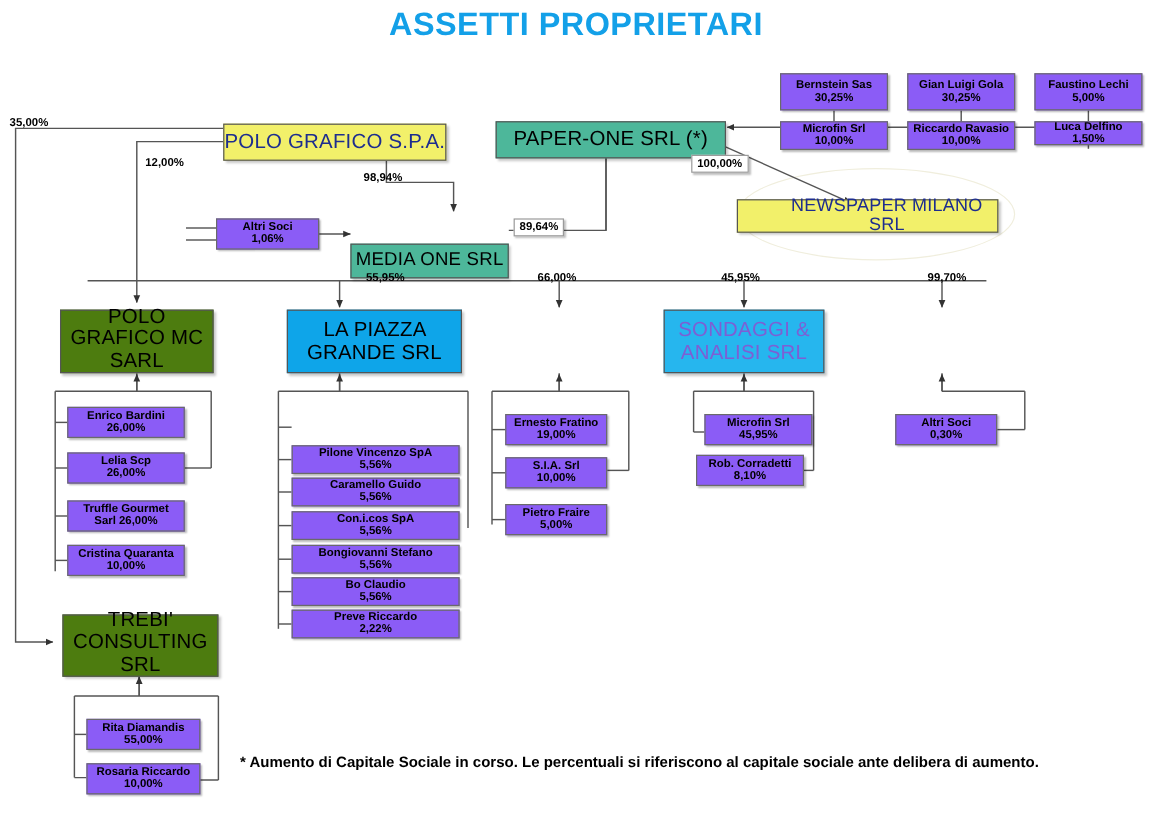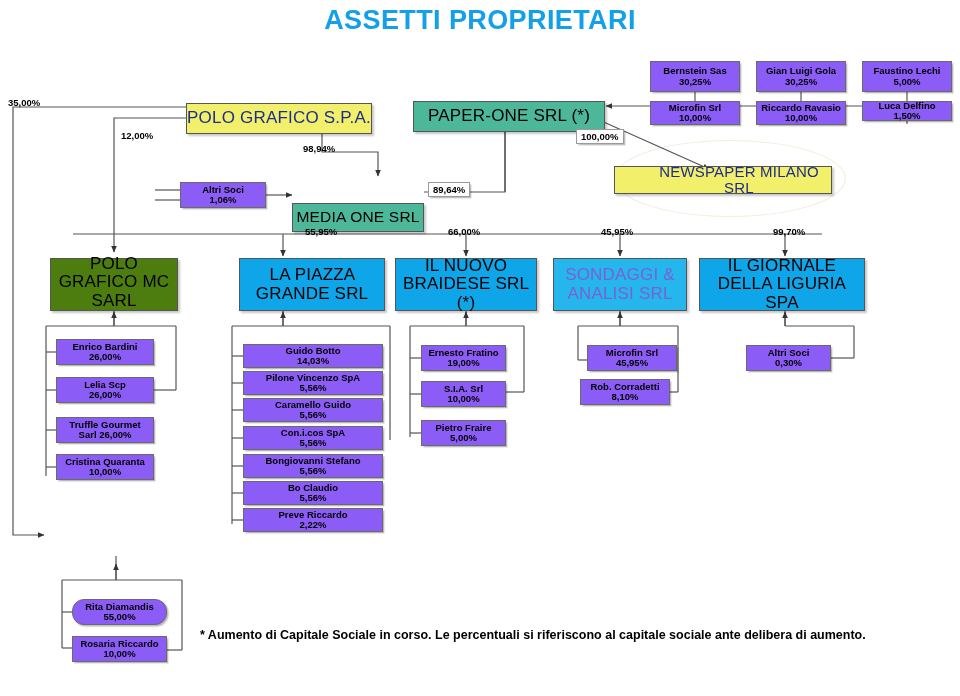--- a/index.html
+++ b/index.html
@@ -227,41 +227,35 @@
     </div>
   </div>
 
   <div class="node ent ent-cyan" style="left:239px;top:258px;width:146px;height:53px;font-size:17px;">
     <div>
       <span class="l1">LA PIAZZA</span>
       <span class="l2">GRANDE SRL</span>
     </div>
   </div>
 
-  <div class="node ent ent-cyan" style="left:395px;top:258px;width:142px;height:53px;font-size:17px;">
-    <div>
-      <span class="l1">IL NUOVO</span>
-      <span class="l2">BRAIDESE SRL (*)</span>
-    </div>
-  </div>
 
   <div class="node ent ent-cyan-violet" style="left:553px;top:258px;width:134px;height:53px;font-size:17px;">
     <div>
       <span class="l1">SONDAGGI &amp;</span>
       <span class="l2">ANALISI SRL</span>
     </div>
   </div>
 
-  <div class="node ent ent-cyan" style="left:699px;top:258px;width:166px;height:53px;font-size:17px;">
-    <div>
-      <span class="l1">IL GIORNALE DELLA</span>
-      <span class="l2">LIGURIA SPA</span>
-    </div>
-  </div>
-
+
+  <div class="node ent ent-orange" style="left:52px;top:512px;width:130px;height:52px;font-size:17px;">
+    <div>
+      <span class="l1">TREBI'</span>
+      <span class="l2">CONSULTING SRL</span>
+    </div>
+  </div>
 
   <div class="node sh" style="left:56px;top:339px;width:98px;height:26px;">
     <div>
       <span class="l1">Enrico Bardini</span>
       <span class="l2">26,00%</span>
     </div>
   </div>
   <div class="node sh" style="left:56px;top:377px;width:98px;height:26px;">
     <div>
       <span class="l1">Lelia Scp</span>
@@ -274,26 +268,20 @@
       <span class="l2">Sarl 26,00%</span>
     </div>
   </div>
   <div class="node sh" style="left:56px;top:454px;width:98px;height:26px;">
     <div>
       <span class="l1">Cristina Quaranta</span>
       <span class="l2">10,00%</span>
     </div>
   </div>
 
-  <div class="node sh" style="left:243px;top:344px;width:140px;height:24px;">
-    <div>
-      <span class="l1">Guido Botto</span>
-      <span class="l2">14,03%</span>
-    </div>
-  </div>
   <div class="node sh" style="left:243px;top:371px;width:140px;height:24px;">
     <div>
       <span class="l1">Pilone Vincenzo SpA</span>
       <span class="l2">5,56%</span>
     </div>
   </div>
   <div class="node sh" style="left:243px;top:398px;width:140px;height:24px;">
     <div>
       <span class="l1">Caramello Guido</span>
       <span class="l2">5,56%</span>
@@ -356,21 +344,21 @@
     </div>
   </div>
 
   <div class="node sh" style="left:746px;top:345px;width:85px;height:26px;">
     <div>
       <span class="l1">Altri Soci</span>
       <span class="l2">0,30%</span>
     </div>
   </div>
 
-  <div class="node sh" style="left:72px;top:599px;width:95px;height:26px;border-radius:12px;">
+  <div class="node sh" style="left:72px;top:599px;width:95px;height:26px;">
     <div>
       <span class="l1">Rita Diamandis</span>
       <span class="l2">55,00%</span>
     </div>
   </div>
   <div class="node sh" style="left:72px;top:636px;width:95px;height:26px;">
     <div>
       <span class="l1">Rosaria Riccardo</span>
       <span class="l2">10,00%</span>
     </div>

